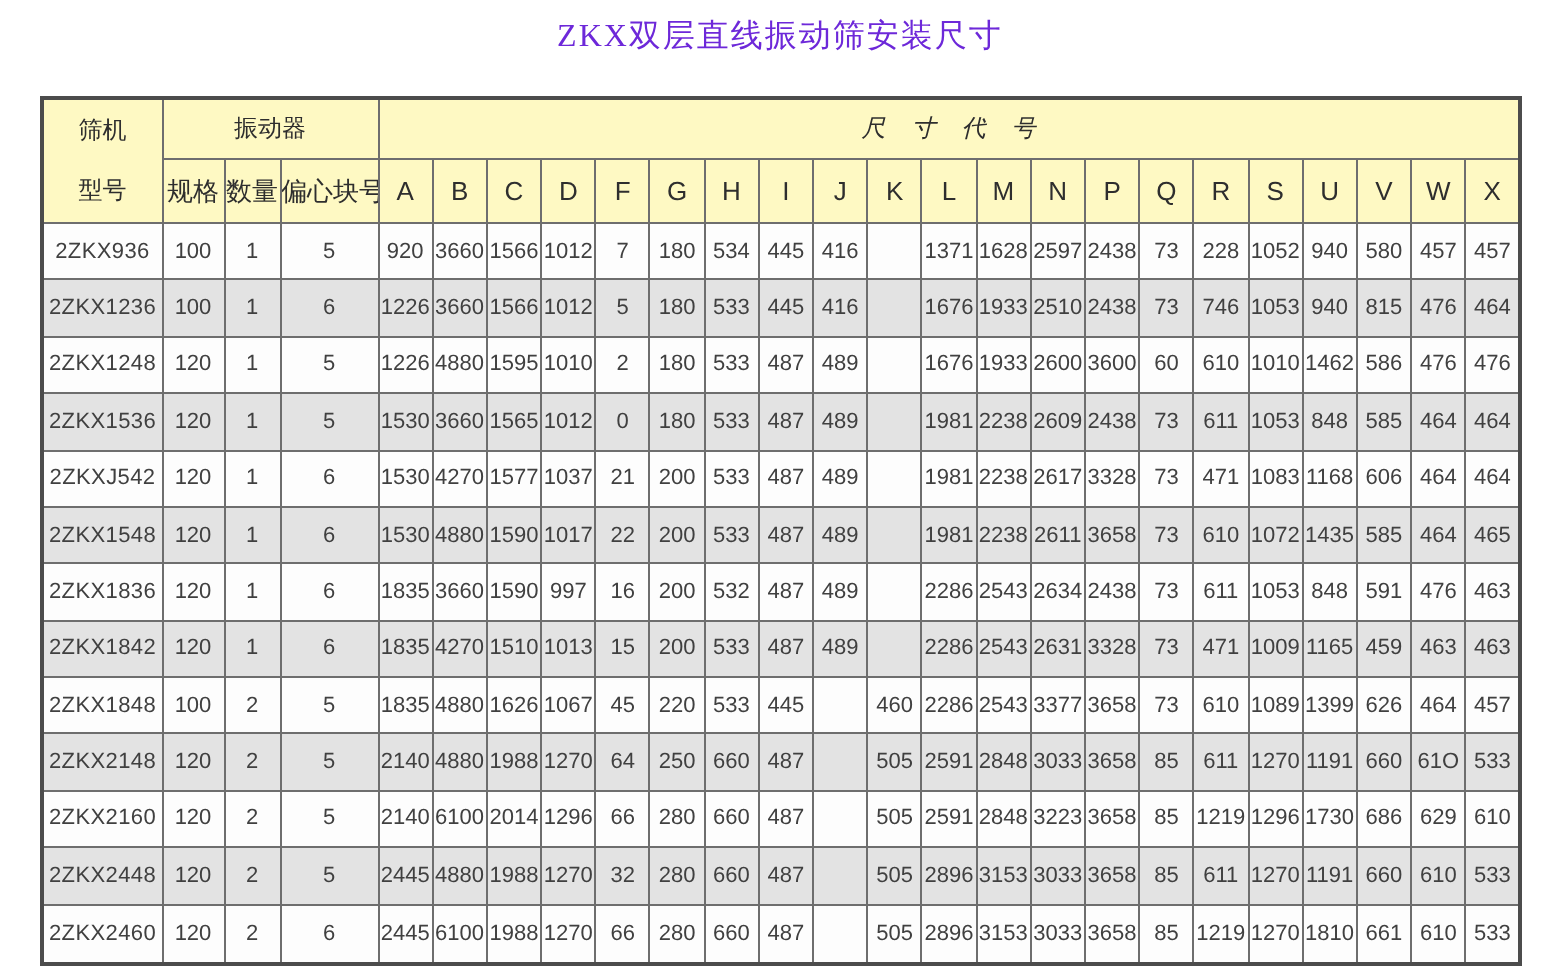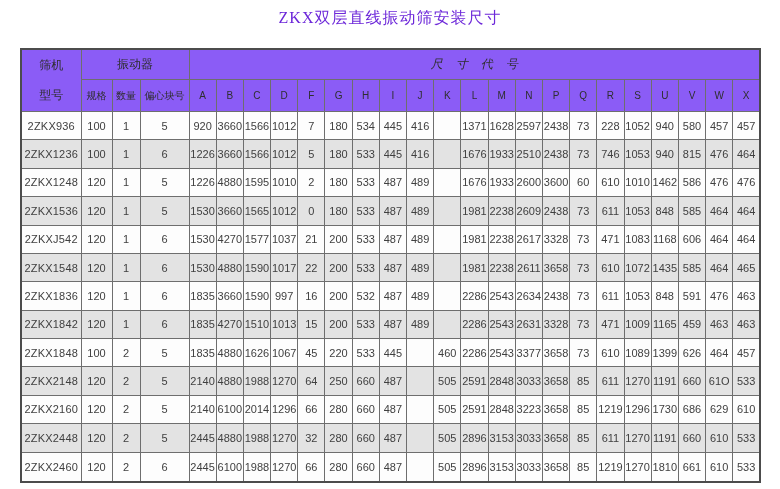--- a/index.html
+++ b/index.html
@@ -21,28 +21,28 @@
     width:741px; height:433px;
     border-collapse:collapse; table-layout:fixed;
     border:2px solid #4c4c4c;
   }
   .dim-table th, .dim-table td {
     border:1px solid #6e6e6e;
     text-align:center; vertical-align:middle;
     padding:0; overflow:hidden; white-space:nowrap;
   }
   .dim-table thead th {
-    background:#8b5cf6;
+    background:#fef9c3;
     font-weight:normal;
     color:#2e2e2e;
     font-size:12px;
   }
   .dim-table thead tr.group-row { height:30px; }
   .dim-table thead tr.sub-row   { height:31px; }
-  .dim-table thead tr.sub-row th { font-size:10px; }
+  .dim-table thead tr.sub-row th { font-size:13px; }
   th.machine-hdr { font-size:12px; }
   th.machine-hdr .stack {
     display:flex; flex-direction:column;
     justify-content:space-around; height:61px;
   }
   th.dims-group {
     letter-spacing:13px; text-indent:13px;font-style:italic;
   }
   .dim-table tbody td {
     font-size:11px; color:#404040; background:#fdfdfd;

